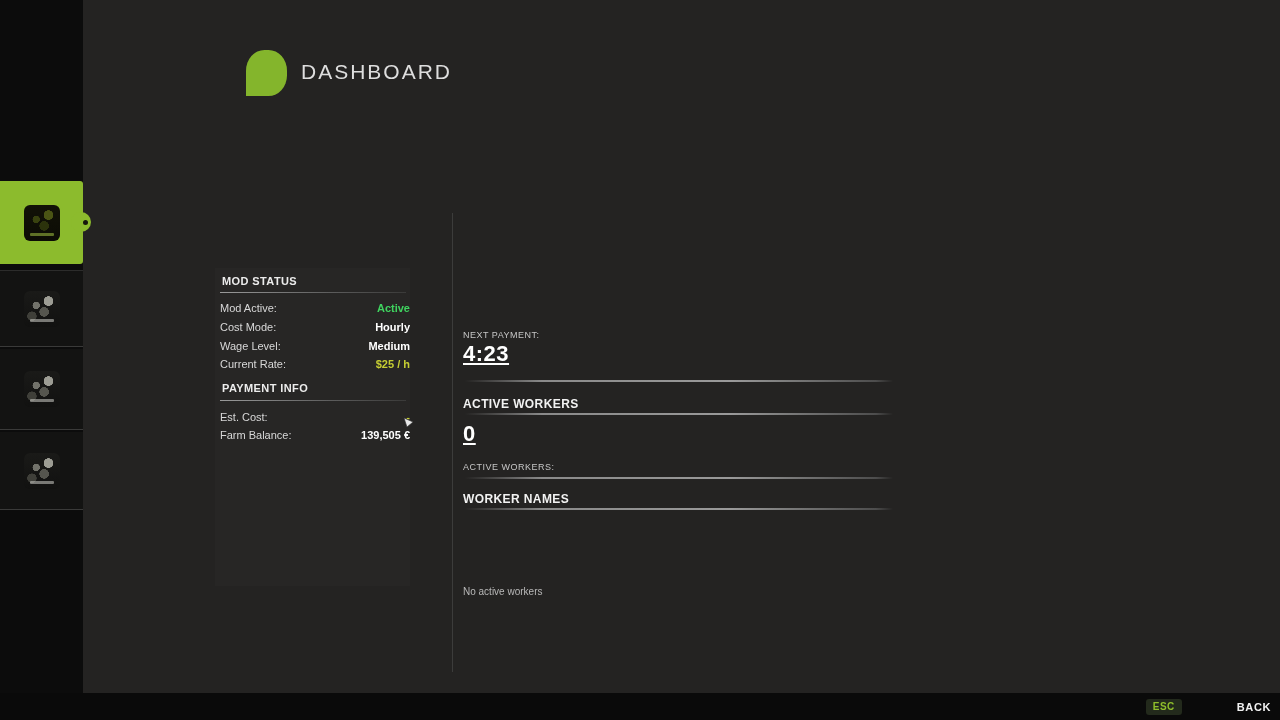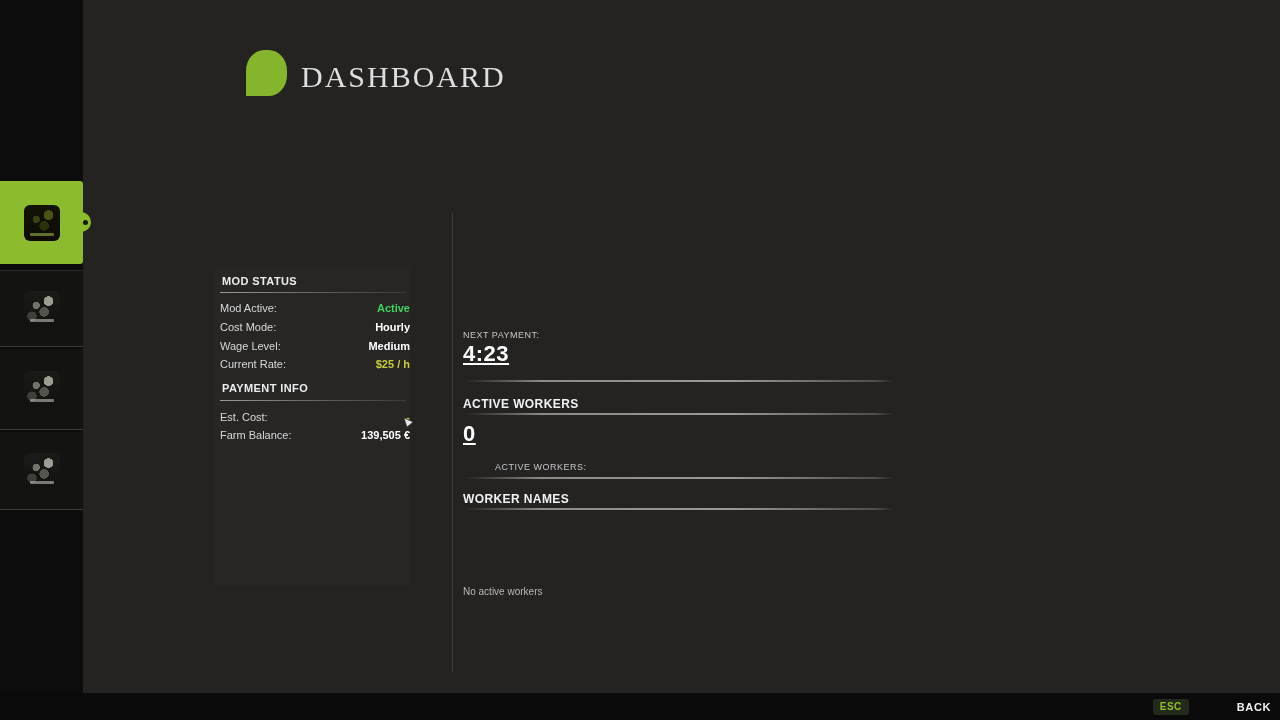--- a/index.html
+++ b/index.html
@@ -60,21 +60,21 @@
   .side-tab.active .mod-icon::after { background:rgba(150,180,60,0.6); }
 
   
   .logo {
     position:absolute; left:246px; top:50px; width:41px; height:46px;
     background:#84b52c;
     border-radius:45% 45% 45% 0;
   }
   .page-title {
     position:absolute; left:301px; top:60px;
-    font-size:30px; font-weight:500; letter-spacing:2px; color:#dedede;font-family:Liberation Serif, serif;
+    font-size:21px; font-weight:500; letter-spacing:2px; color:#dedede;
   }
 
   
   .panel {
     position:absolute; left:215px; top:268px; width:195px; height:318px;
     background:#272625;
   }
   .panel h3 {
     position:absolute; left:7px;
     font-size:11px; font-weight:bold; letter-spacing:0.4px; color:#ececec;
@@ -121,37 +121,37 @@
   .hrule {
     position:absolute; left:2px; width:428px; height:2px;
     background:linear-gradient(to right, rgba(120,120,120,0) 0%, #8a8a8a 18%, #9a9a9a 62%, #4d4d4d 96%, rgba(80,80,80,0) 100%);
   }
   .lbl-nextpay   { top:330px; }
   .val-nextpay   { top:341px; }
   .hr-1          { top:380px; }
   .ttl-activeworkers { top:397px; }
   .hr-2          { top:413px; }
   .val-count     { top:421px; }
-  .lbl-activeworkers { top:462px;margin-left:32px; }
+  .lbl-activeworkers { top:462px; }
   .hr-3          { top:477px; }
   .ttl-workernames { top:492px; }
   .hr-4          { top:508px; }
   .empty-msg {
     position:absolute; top:586px; font-size:10px; color:#b8b8b8;
   }
 
   
   .cursor { position:absolute; left:403px; top:417px; width:12px; height:12px; }
 
   
   .bottom-bar {
     position:absolute; left:0; top:693px; width:1280px; height:27px;
     background:#0a0a0a;
     display:flex; align-items:center; justify-content:flex-end;
-    gap:4px; padding-right:9px;
+    gap:11px; padding-right:9px;
   }
   .esc-key {
     background:#232a1c; border-radius:3px;
     padding:2px 7px 3px;
     font-size:10px; font-weight:bold; color:#8fbe2b; letter-spacing:0.5px;
     cursor:pointer;
   }
   .back-label {
     font-size:11px; font-weight:bold; color:#f2f2f2; letter-spacing:0.6px;
     cursor:pointer;

